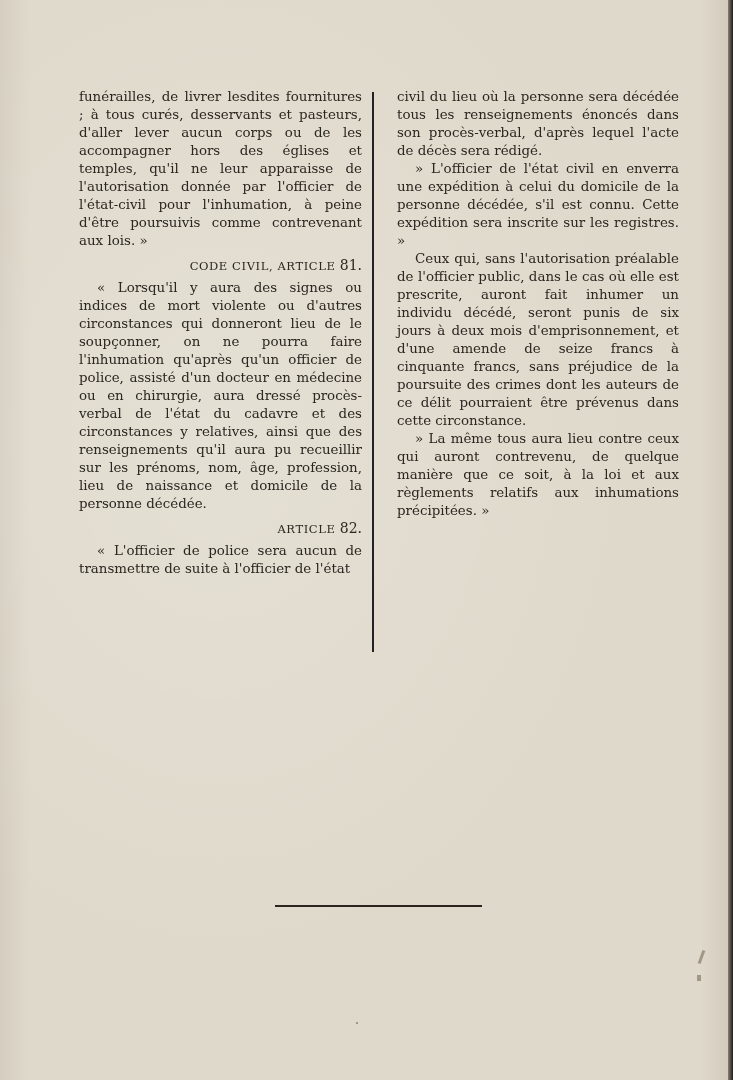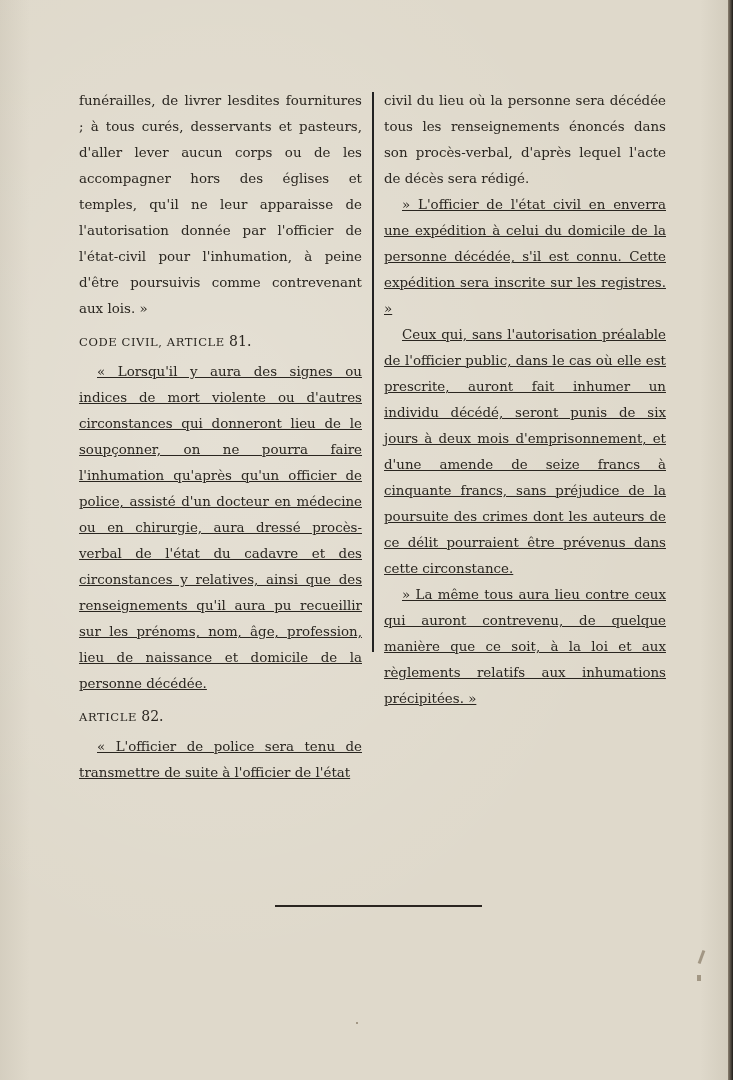--- a/index.html
+++ b/index.html
@@ -15,29 +15,29 @@
       radial-gradient(ellipse at 30% 40%, rgba(255,255,255,0.18), rgba(0,0,0,0) 60%),
       linear-gradient(90deg, rgba(120,110,90,0.10) 0px, rgba(0,0,0,0) 30px, rgba(0,0,0,0) 700px, rgba(120,110,90,0.12) 729px);
   }
   .edge {
     position:absolute; right:0; top:0; width:5px; height:1080px;
     background:linear-gradient(90deg,#8b8070,#1e1b18);
   }
   .col {
     position:absolute; top:88px;
     color:#2a2620;
-    font-size:13.4px; line-height:26px;
+    font-size:13.4px; line-height:18px;
     text-align:justify;
   }
   .col-left { left:79px; width:283px; }
-  .col-right { left:384px; width:282px; }
+  .col-right { left:397px; width:282px; }
   .col p { margin:0; text-indent:0; }
-  .col p.indent { text-indent:18px;text-decoration:underline; }
+  .col p.indent { text-indent:18px; }
   .heading {
-    text-align:left; font-size:11.5px; letter-spacing:0.6px;
+    text-align:right; font-size:11.5px; letter-spacing:0.6px;
     margin:6px 0 4px 0; font-variant:small-caps; text-transform:uppercase;
   }
   .heading .num { font-size:14px; letter-spacing:0; }
   .divider {
     position:absolute; left:372px; top:92px; width:2px; height:560px;
     background:#222;
   }
   .rule {
     position:absolute; left:275px; top:905px; width:207px; height:2px;
     background:#2a2520;
@@ -56,21 +56,21 @@
     <p>funérailles, de livrer lesdites fournitures ; à tous curés, desservants et pasteurs, d'aller lever aucun corps ou de les accompagner hors des églises et temples, qu'il ne leur apparaisse de l'autorisation donnée par l'officier de l'état-civil pour l'inhumation, à peine d'être poursuivis comme contrevenant aux lois. »</p>
     <div class="heading">
       <span>Code civil, article</span>
       <span class="num">81.</span>
     </div>
     <p class="indent">« Lorsqu'il y aura des signes ou indices de mort violente ou d'autres circonstances qui donneront lieu de le soupçonner, on ne pourra faire l'inhumation qu'après qu'un officier de police, assisté d'un docteur en médecine ou en chirurgie, aura dressé procès-verbal de l'état du cadavre et des circonstances y relatives, ainsi que des renseignements qu'il aura pu recueillir sur les prénoms, nom, âge, profession, lieu de naissance et domicile de la personne décédée.</p>
     <div class="heading">
       <span>Article</span>
       <span class="num">82.</span>
     </div>
-    <p class="indent">« L'officier de police sera tenu de transmettre de suite à l'officier de l'état</p>
+    <p class="indent">« L'officier de police sera aucun de transmettre de suite à l'officier de l'état</p>
   </div>
 
   <div class="divider"></div>
 
   <div class="col col-right">
     <p>civil du lieu où la personne sera décédée tous les renseignements énoncés dans son procès-verbal, d'après lequel l'acte de décès sera rédigé.</p>
     <p class="indent">» L'officier de l'état civil en enverra une expédition à celui du domicile de la personne décédée, s'il est connu. Cette expédition sera inscrite sur les registres. »</p>
     <p class="indent">Ceux qui, sans l'autorisation préalable de l'officier public, dans le cas où elle est prescrite, auront fait inhumer un individu décédé, seront punis de six jours à deux mois d'emprisonnement, et d'une amende de seize francs à cinquante francs, sans préjudice de la poursuite des crimes dont les auteurs de ce délit pourraient être prévenus dans cette circonstance.</p>
     <p class="indent">» La même tous aura lieu contre ceux qui auront contrevenu, de quelque manière que ce soit, à la loi et aux règlements relatifs aux inhumations précipitées. »</p>
   </div>

